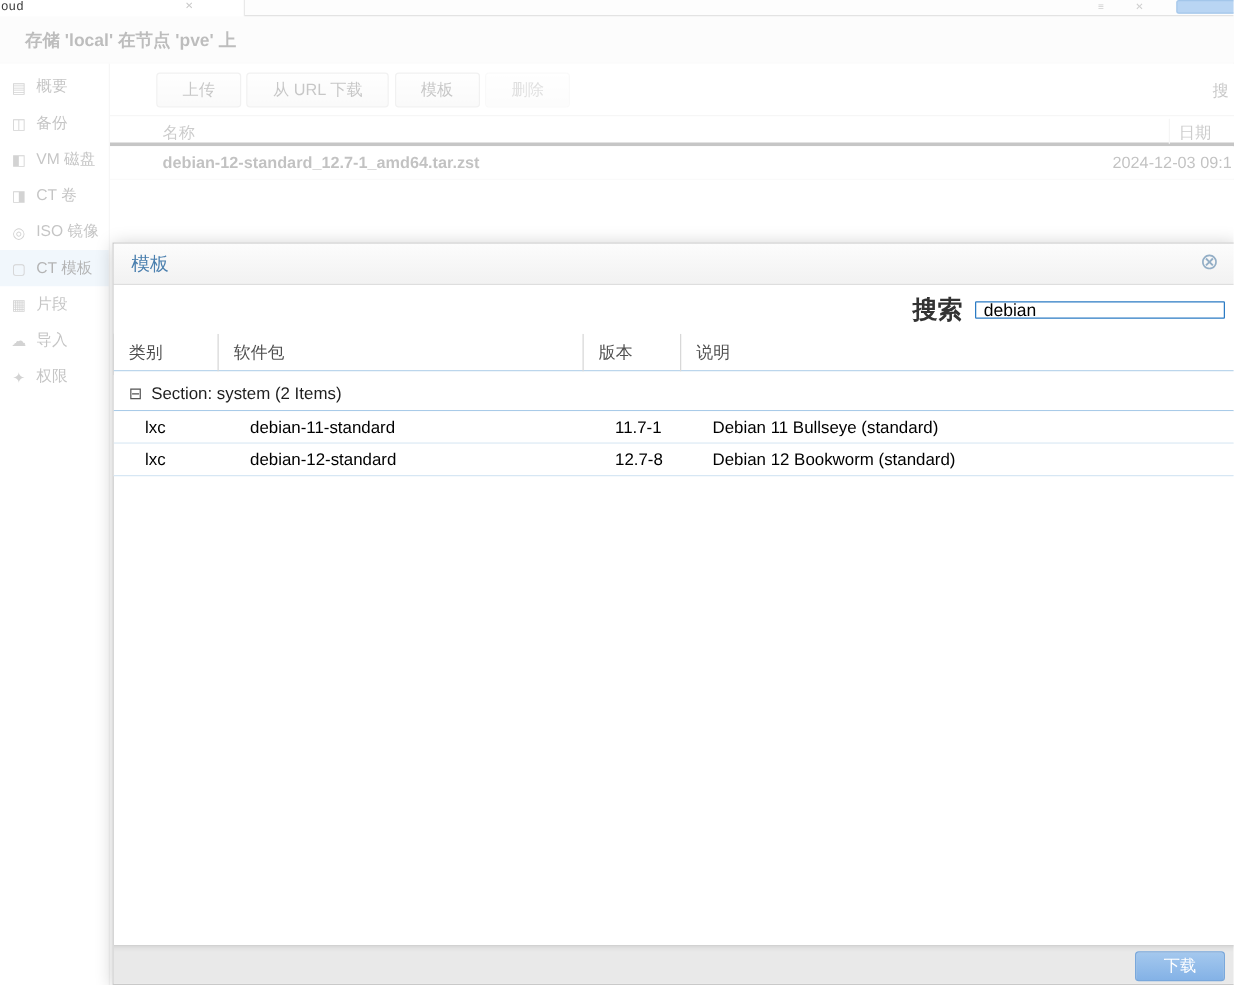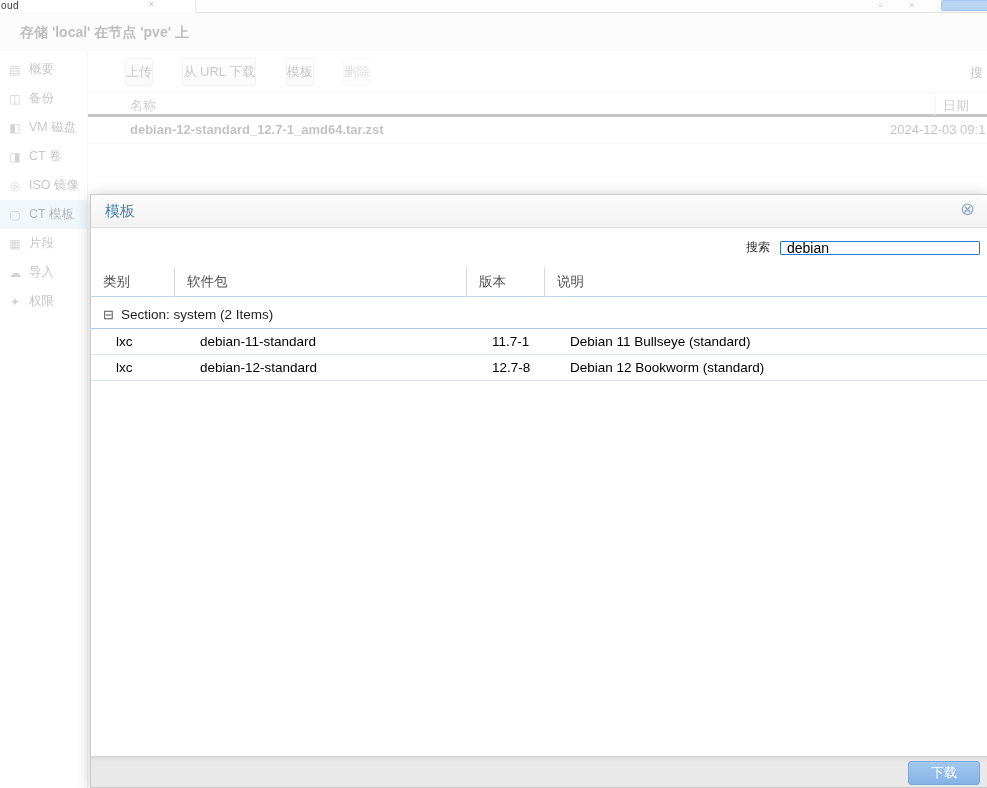--- a/index.html
+++ b/index.html
@@ -21,21 +21,21 @@
   .bc-row { position:absolute; left:0; top:13px; width:987px; height:38px; background:#f6f6f6; border-bottom:1px solid #ececec;padding-left:20px; }
   .breadcrumb { position:absolute; left:20px; top:11px; font-size:14px; font-weight:bold; color:#222; }
 
   .sidebar { position:absolute; left:0; top:51px; width:88px; height:737px; background:#fff; border-right:1px solid #e0e0e0; padding-top:4px; }
   .side-item { height:29px; display:flex; align-items:center; gap:7px; padding-left:8px; font-size:12.5px; color:#3c3c3c; cursor:pointer; white-space:nowrap; }
   .side-item .s-icon { width:14px; font-size:12px; color:#6b6b6b; text-align:center; }
   .side-item.active { background:#cfe3f5; color:#000; }
 
   .main { position:absolute; left:88px; top:51px; width:899px; height:737px; background:#fff; }
   .toolbar { position:absolute; left:0; top:7px; width:899px; height:30px; padding-left:37px; }
-  .tb-btn { display:inline-block; margin-right:25px; padding:4px 0; font-size:13px; color:#444;
+  .tb-btn { display:inline-block; margin-right:0; padding:4px 20px; font-size:13px; color:#444;
             background:linear-gradient(#fdfdfd,#ededed); border:1px solid #cfcfcf; border-radius:3px; cursor:pointer; }
   .tb-btn.disabled { opacity:0.55; border-color:#dedede; }
   .tb-search { position:absolute; right:4px; top:6px; font-size:13px; color:#444; }
 
   .bg-thead { position:absolute; left:0; top:41px; width:899px; height:25px; border-top:1px solid #e2e2e2; border-bottom:3px solid #404040; background:#fff; }
   .bg-th-name { position:absolute; left:42px; top:4px; font-size:13px; color:#555; }
   .bg-th-date { position:absolute; left:855px; top:4px; font-size:13px; color:#555; }
   .bg-th-sep { position:absolute; left:847px; top:2px; width:1px; height:20px; background:#dedede; }
   .bg-row { position:absolute; left:0; top:66px; width:899px; height:27px; border-bottom:1px solid #ededed; background:#fff; }
   .bg-row-name { position:absolute; left:42px; top:5px; font-size:13px; color:#333; white-space:nowrap;font-weight:bold; }
@@ -45,21 +45,21 @@
   .overlay { position:absolute; inset:0; z-index:5; background:rgba(255,255,255,0.70); }
 
   
   .modal { position:absolute; left:90px; top:194px; width:900px; height:594px; z-index:10;
            background:#fff; border:1px solid #c9c9c9; box-shadow:0 2px 14px rgba(0,0,0,0.22); }
   .m-header { position:relative; height:33px; background:linear-gradient(#fcfcfc,#f2f2f2); border-bottom:1px solid #dedede; }
   .m-title { position:absolute; left:14px; top:7px; font-size:15px; color:#4a7fae; }
   .m-close { position:absolute; right:14px; top:5px; font-size:18px; line-height:18px; color:#93aec6; cursor:pointer; }
 
   .m-search { position:relative; height:39px; background:#fff; display:flex; align-items:center; justify-content:flex-end; gap:10px; padding-right:9px; }
-  .m-search-label { font-size:12px; color:#333; }
+  .m-search-label { font-size:20px; color:#333;font-weight:bold; }
   .m-search-input { width:200px; height:14px; border:1px solid #2b7bc4; font-size:14px; color:#000; padding:0 6px;
                     font-family:"Liberation Sans", sans-serif; outline:none; border-radius:1px; }
 
   .m-grid { display:grid; grid-template-columns:84px 292px 78px 1fr; align-items:center; }
   .m-thead { height:30px; border-bottom:1px solid #bcd6ec; }
   .m-th { font-size:13.5px; color:#505050; padding-left:12px; height:30px; line-height:30px; border-right:1px solid #d8d8d8; cursor:pointer; }
   .m-th:last-child { border-right:none; }
 
   .m-group { height:29px; line-height:29px; margin-top:3px; border-bottom:1px solid #a9cbe8; font-size:13.5px; color:#1f1f1f; padding-left:12px; cursor:pointer; background:#fff; }
   .m-group .g-icon { display:inline-block; margin-right:7px; color:#555; font-size:13px; }

